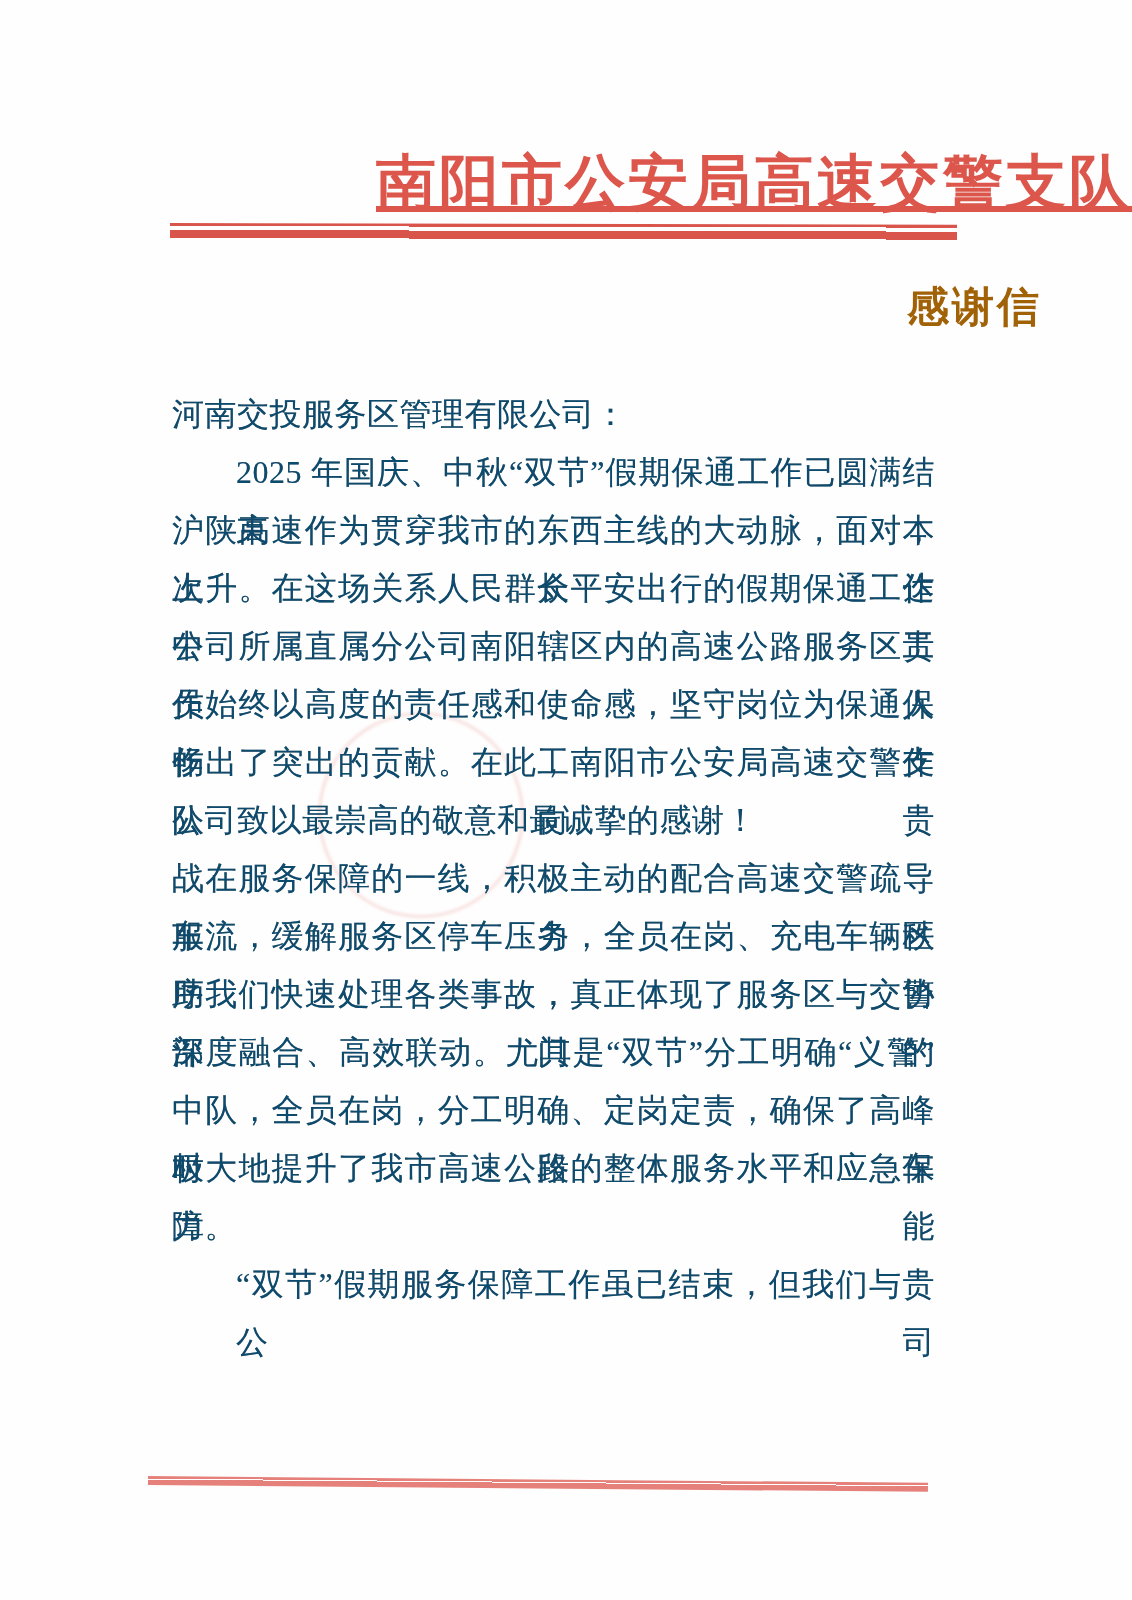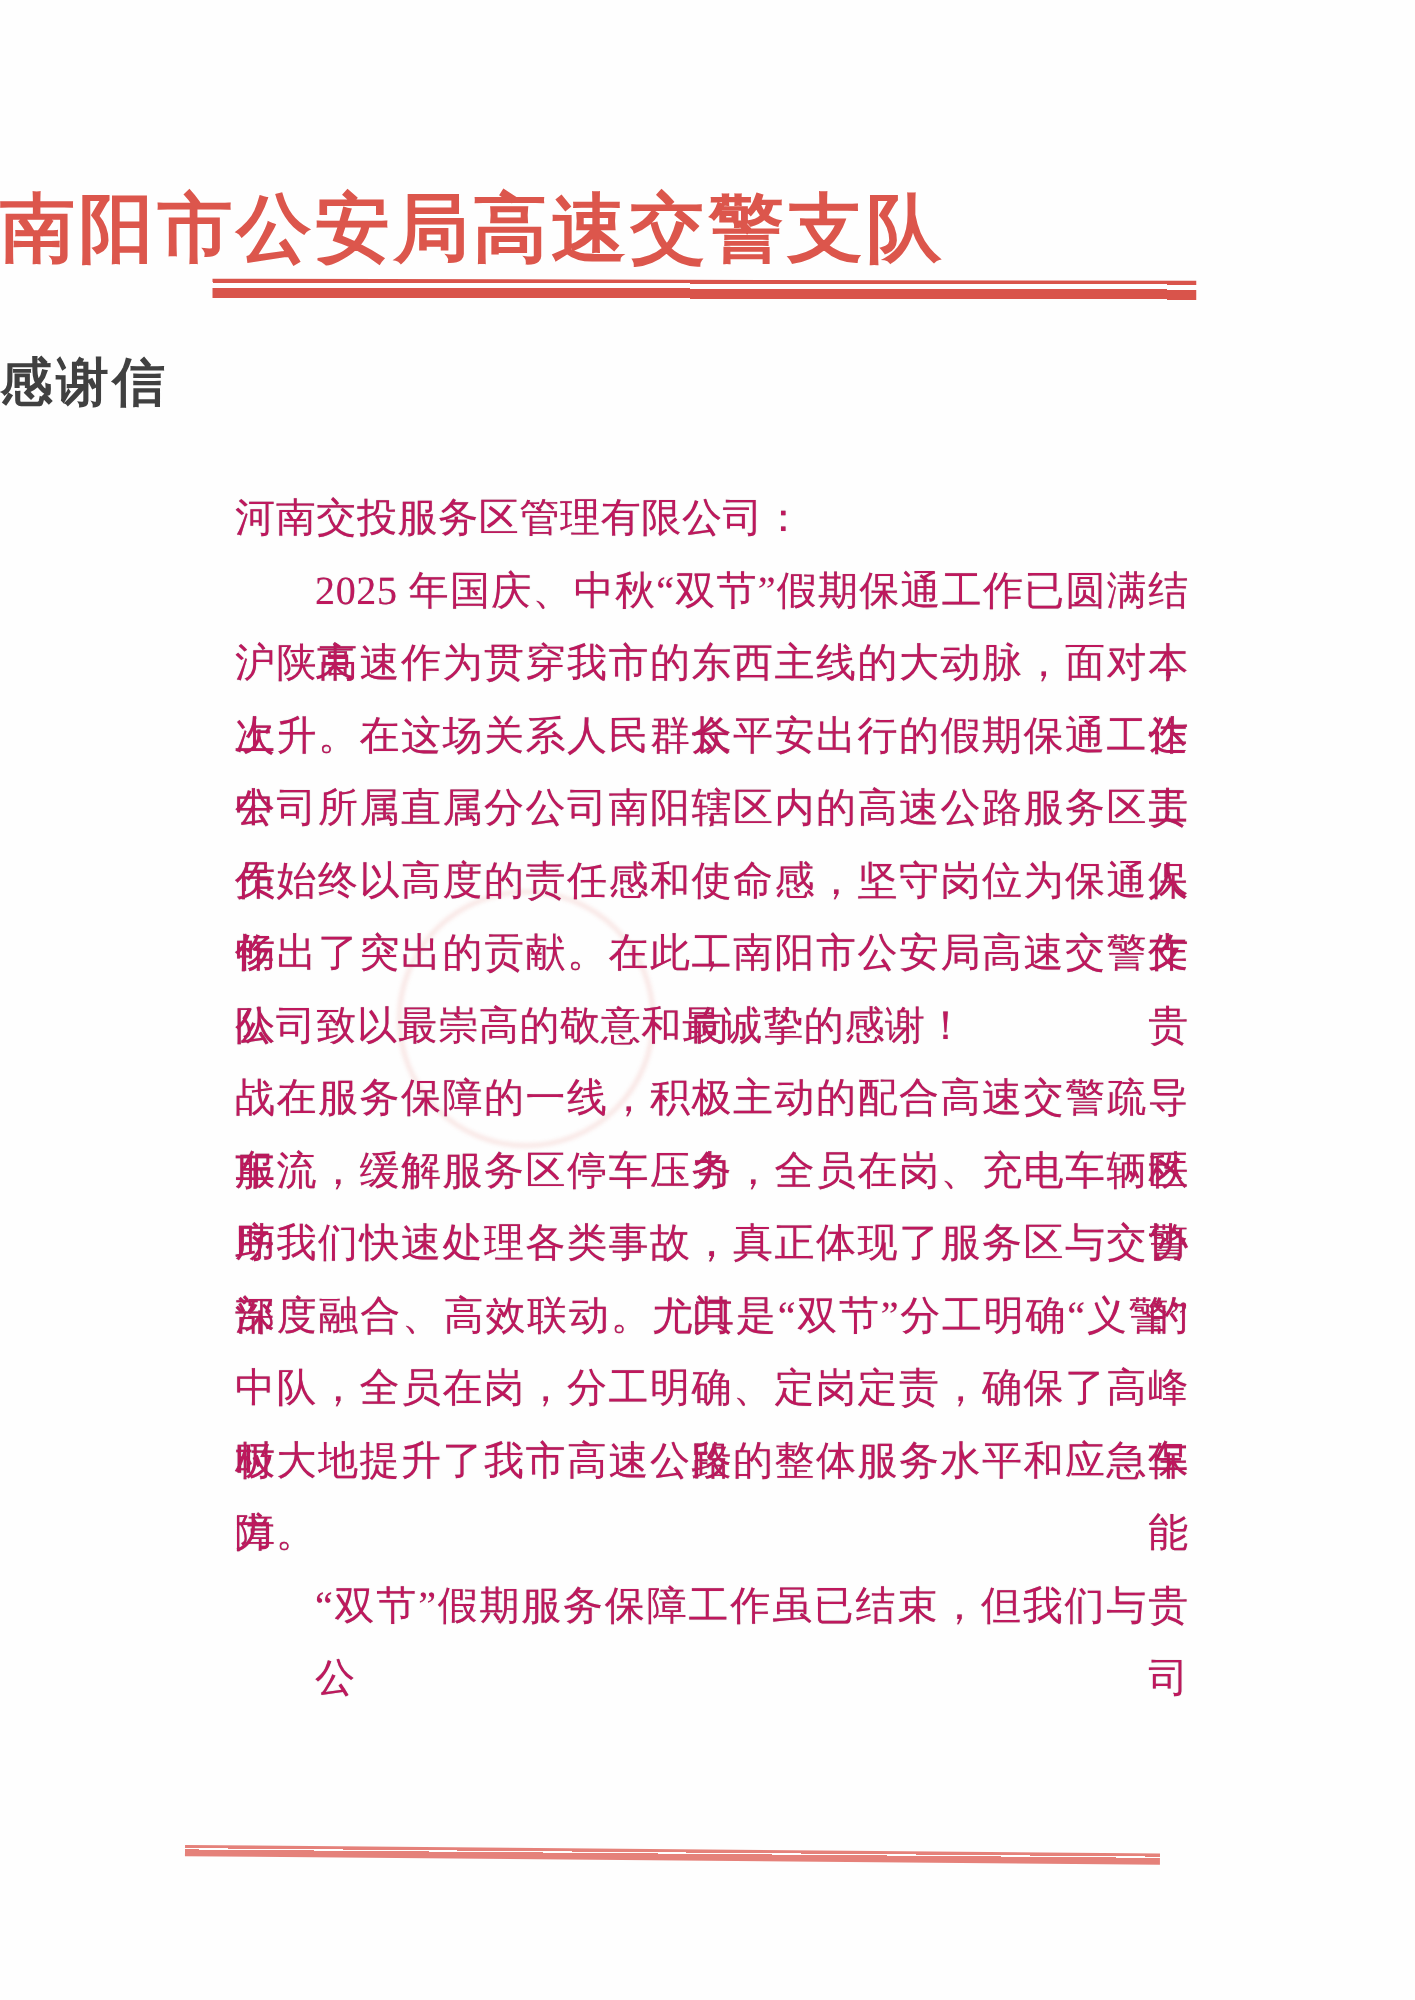--- a/index.html
+++ b/index.html
@@ -14,27 +14,28 @@
     background: #fefefe;
     overflow: hidden;
     font-family: "Liberation Serif", serif;
   }
   
   .agency-title {
     position: absolute;
     top: 148px;
     left: 0;
     width: 100%;
-    text-align: left;
+    text-align: right;
     font-size: 60px;
     line-height: 70px;
     font-weight: 700;
     letter-spacing: 3px;
     color: var(--accent_red, #dc564c);
     white-space: nowrap;
+    text-decoration: underline;
   }
   .head-rule {
     position: absolute;
     top: 223px;
     left: 170px;
     width: 787px;
     height: 16px;
     background: linear-gradient(
       to bottom,
       var(--rule_red, #d9544b) 0px,  var(--rule_red, #d9544b) 3px,
@@ -44,34 +45,35 @@
     );
     transform: rotate(0.12deg);
     transform-origin: left center;
   }
   
   .doc-title {
     position: absolute;
     top: 283px;
     left: 0;
     width: 1010px; 
-    text-align: left;
+    text-align: right;
     font-size: 42px;
     line-height: 48px;
     font-weight: 700;
     letter-spacing: 3px;
-    color: #404040;
+    color: #a16207;
+    padding-left: 32px;
   }
   
   .letter-body {
     position: absolute;
     top: 385px;
-    left: 188px;
+    left: 172px;
     width: 763px;
-    color: #be185d;
+    color: #0c4a6e;
   }
   .body-line {
     height: 58px;
     line-height: 58px;
     font-size: 32px;
     letter-spacing: 0.5px;
     white-space: nowrap;
     text-shadow: 0 0 0.6px rgba(65,65,65,0.55);
   }
   .body-line.justify {

